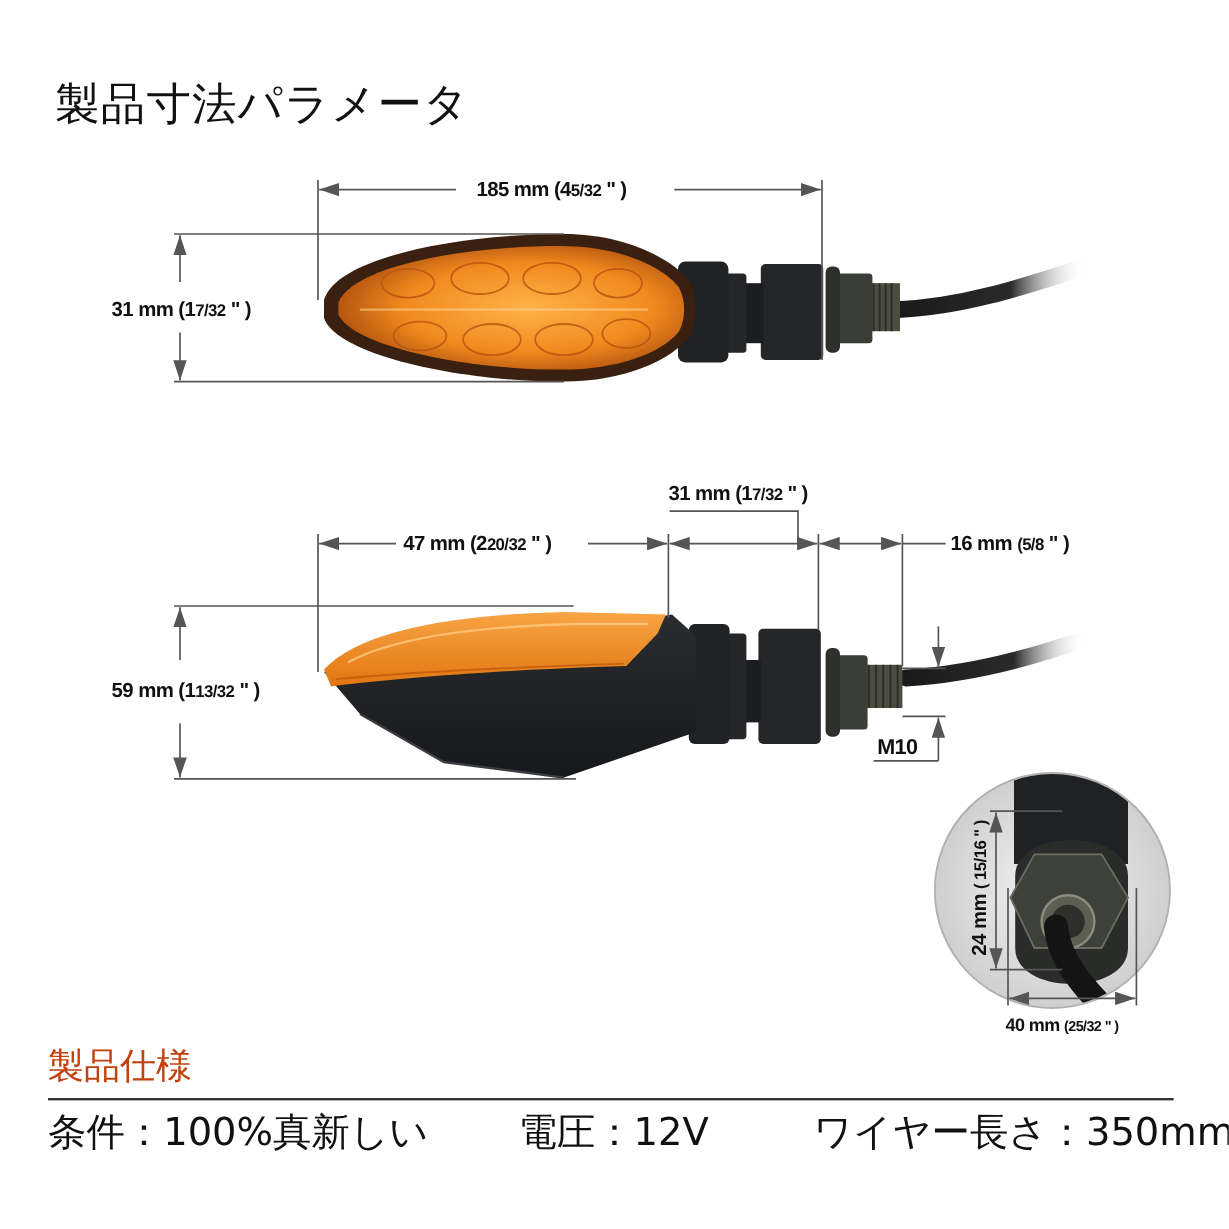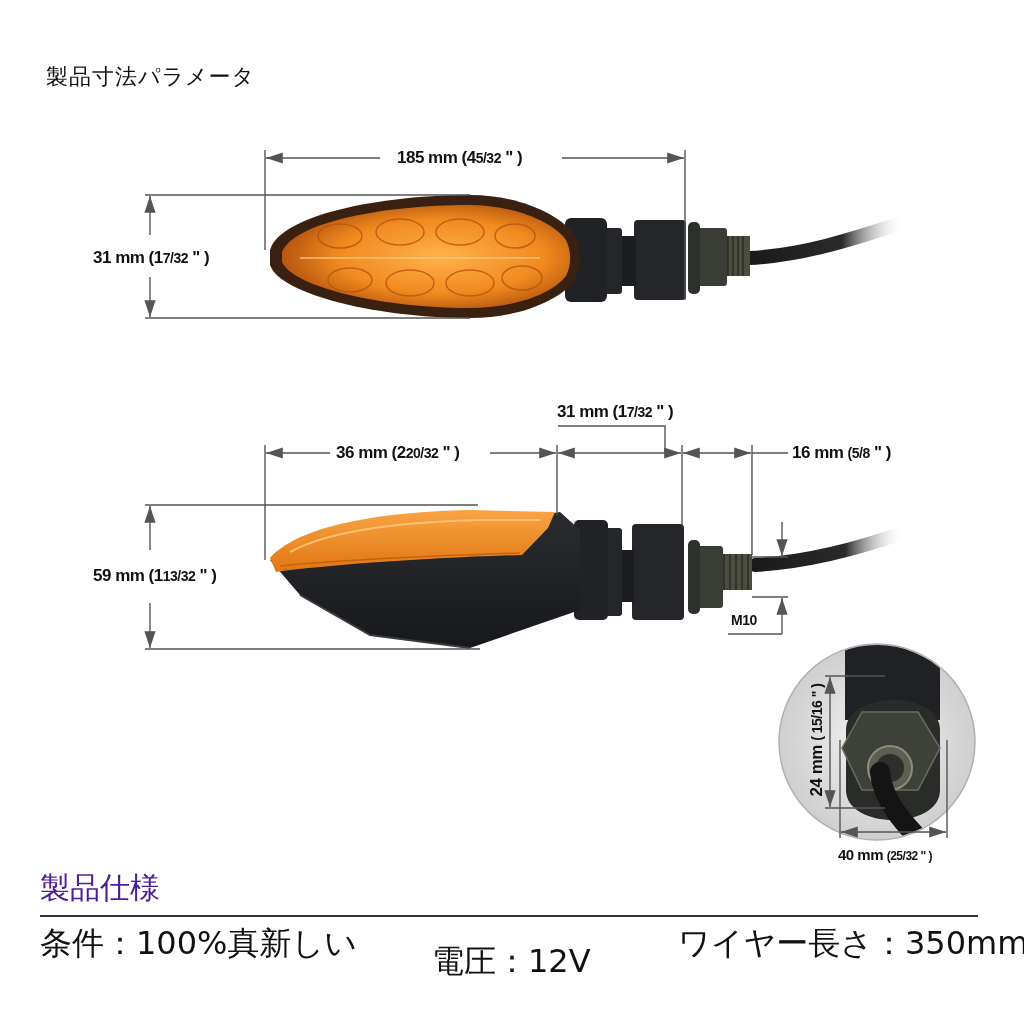--- a/index.html
+++ b/index.html
@@ -1,22 +1,22 @@
 <!DOCTYPE html>
 <html><head>
   <meta charset="utf-8">
   <style>
     html, body { margin: 0; padding: 0; background: #ffffff; }
     body { width: 1024px; height: 1024px; position: relative; overflow: hidden;
            font-family: "DejaVu Sans", sans-serif; color: #111; }
     .abs { position: absolute; }
-    .title { left: 46px; top: 62px; font-size: 22px; font-weight: normal; letter-spacing: 1px; color: #111; white-space: nowrap; }
+    .title { left: 46px; top: 62px; font-size: 37px; font-weight: normal; letter-spacing: 1px; color: #111; white-space: nowrap; }
     .dim-label { font-family: "Liberation Sans", sans-serif; font-weight: bold; font-size: 17px; color: #111; white-space: nowrap; letter-spacing: -0.5px; }
     .dim-label .frac { font-size: 14px; font-weight: bold; }
-    .spec-title { left: 40px; top: 868px; font-size: 30px; color: #4c1d95; white-space: nowrap; }
+    .spec-title { left: 40px; top: 868px; font-size: 30px; color: #c2410c; white-space: nowrap; }
     .spec-rule { left: 40px; top: 915px; width: 938px; height: 2px; background: #333; }
     .spec-item { top: 922px; font-size: 32px; color: #111; white-space: nowrap; }
     svg { position: absolute; left: 0; top: 0; }
   </style>
 </head>
 <body>
 
 <div class="abs title">製品寸法パラメータ</div>
 
 <svg width="1024" height="1024" viewBox="0 0 1024 1024">
@@ -177,42 +177,42 @@
   <span>(1</span><span class="frac">7/32</span>
   <span>" )</span>
 </div>
 
 <div class="abs dim-label" style="left:557px; top:402px;">
   <span>31 mm</span>
   <span>(1</span><span class="frac">7/32</span>
   <span>" )</span>
 </div>
 <div class="abs dim-label" style="left:336px; top:443px;">
-  <span>36 mm</span>
+  <span>47 mm</span>
   <span>(2</span><span class="frac">20/32</span>
   <span>" )</span>
 </div>
 <div class="abs dim-label" style="left:792px; top:443px;">
   <span>16 mm</span>
   <span class="frac">(5/8</span>
   <span>" )</span>
 </div>
 <div class="abs dim-label" style="left:93px; top:566px;">
   <span>59 mm</span>
   <span>(1</span><span class="frac">13/32</span>
   <span>" )</span>
 </div>
-<div class="abs dim-label" style="left:731px; top:612px; font-size:14px;">M10</div>
+<div class="abs dim-label" style="left:731px; top:612px; font-size:18px;">M10</div>
 
 <div class="abs dim-label" style="left:747px; top:730px; transform: rotate(-90deg); transform-origin: center; width:140px; text-align:center;">
   <span>24 mm</span>
   <span class="frac">( 15/16 " )</span>
 </div>
 <div class="abs dim-label" style="left:838px; top:846px; font-size:15px;">
   <span>40 mm</span>
   <span class="frac" style="font-size:12px;">(25/32 " )</span>
 </div>
 
 <div class="abs spec-title">製品仕様</div>
 <div class="abs spec-rule"></div>
 <div class="abs spec-item" style="left:40px;">条件：100%真新しい</div>
-<div class="abs spec-item" style="left:432px;margin-top:18px;">電圧：12V</div>
+<div class="abs spec-item" style="left:432px;">電圧：12V</div>
 <div class="abs spec-item" style="left:678px;">ワイヤー長さ：350mm</div>
 
 </body></html>

